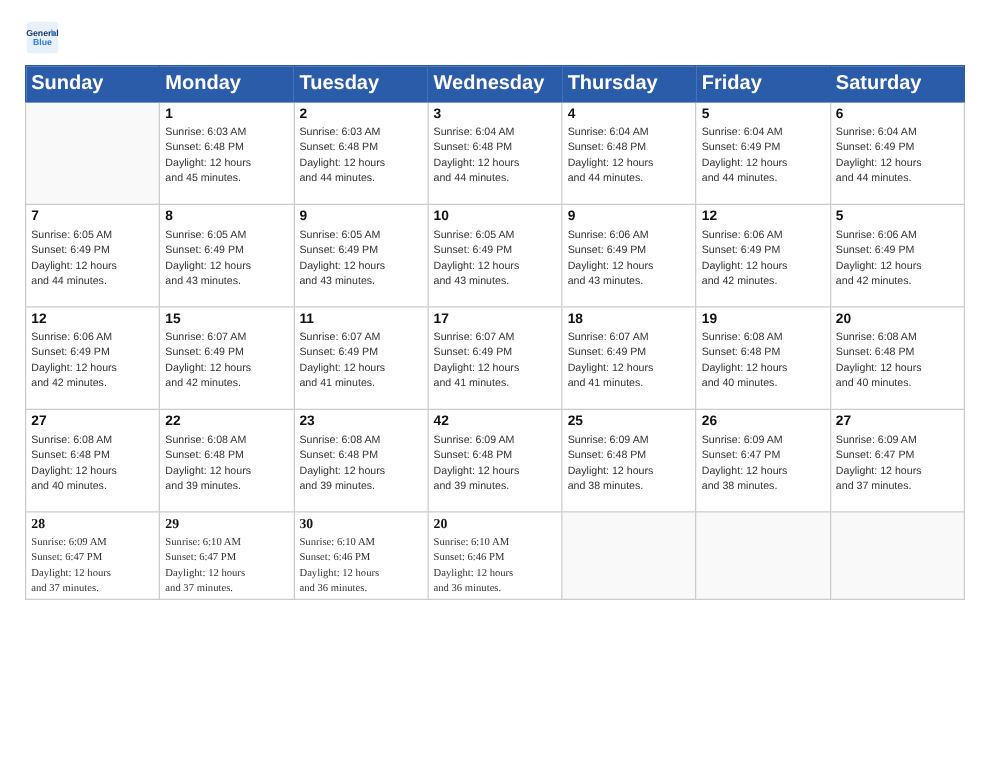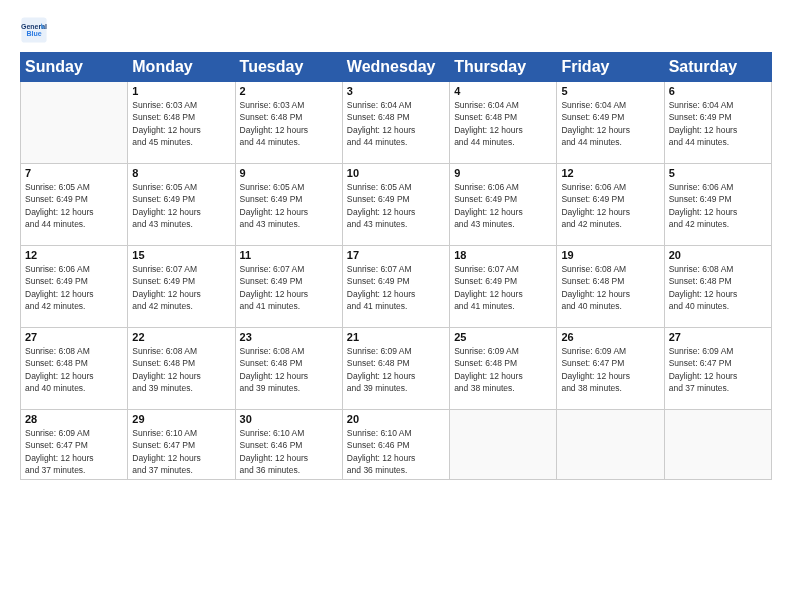--- a/index.html
+++ b/index.html
@@ -81,20 +81,21 @@
     .day-info {
       font-size: 8.5px;
       line-height: 1.45;
       color: #333;
     }
     .week-row td {
       height: 82px;
     }
     .last-row td {
       height: 70px;
+      font-family: Liberation Serif, serif;
     }
   </style>
 </head>
 <body>
 
 <div class="page">
   <div class="header">
     <div class="logo">
       <svg class="logo-icon" viewBox="0 0 40 40">
         <rect x="2" y="2" width="36" height="36" rx="4" fill="#e8f0fa"></rect>
@@ -285,21 +286,21 @@
 and 39 minutes.</div>
           </td>
           <td>
             <div class="day-num">23</div>
             <div class="day-info" style="white-space: pre-line;">Sunrise: 6:08 AM
 Sunset: 6:48 PM
 Daylight: 12 hours
 and 39 minutes.</div>
           </td>
           <td>
-            <div class="day-num">21</div>
+            <div class="day-num">42</div>
             <div class="day-info" style="white-space: pre-line;">Sunrise: 6:09 AM
 Sunset: 6:48 PM
 Daylight: 12 hours
 and 39 minutes.</div>
           </td>
           <td>
             <div class="day-num">25</div>
             <div class="day-info" style="white-space: pre-line;">Sunrise: 6:09 AM
 Sunset: 6:48 PM
 Daylight: 12 hours

